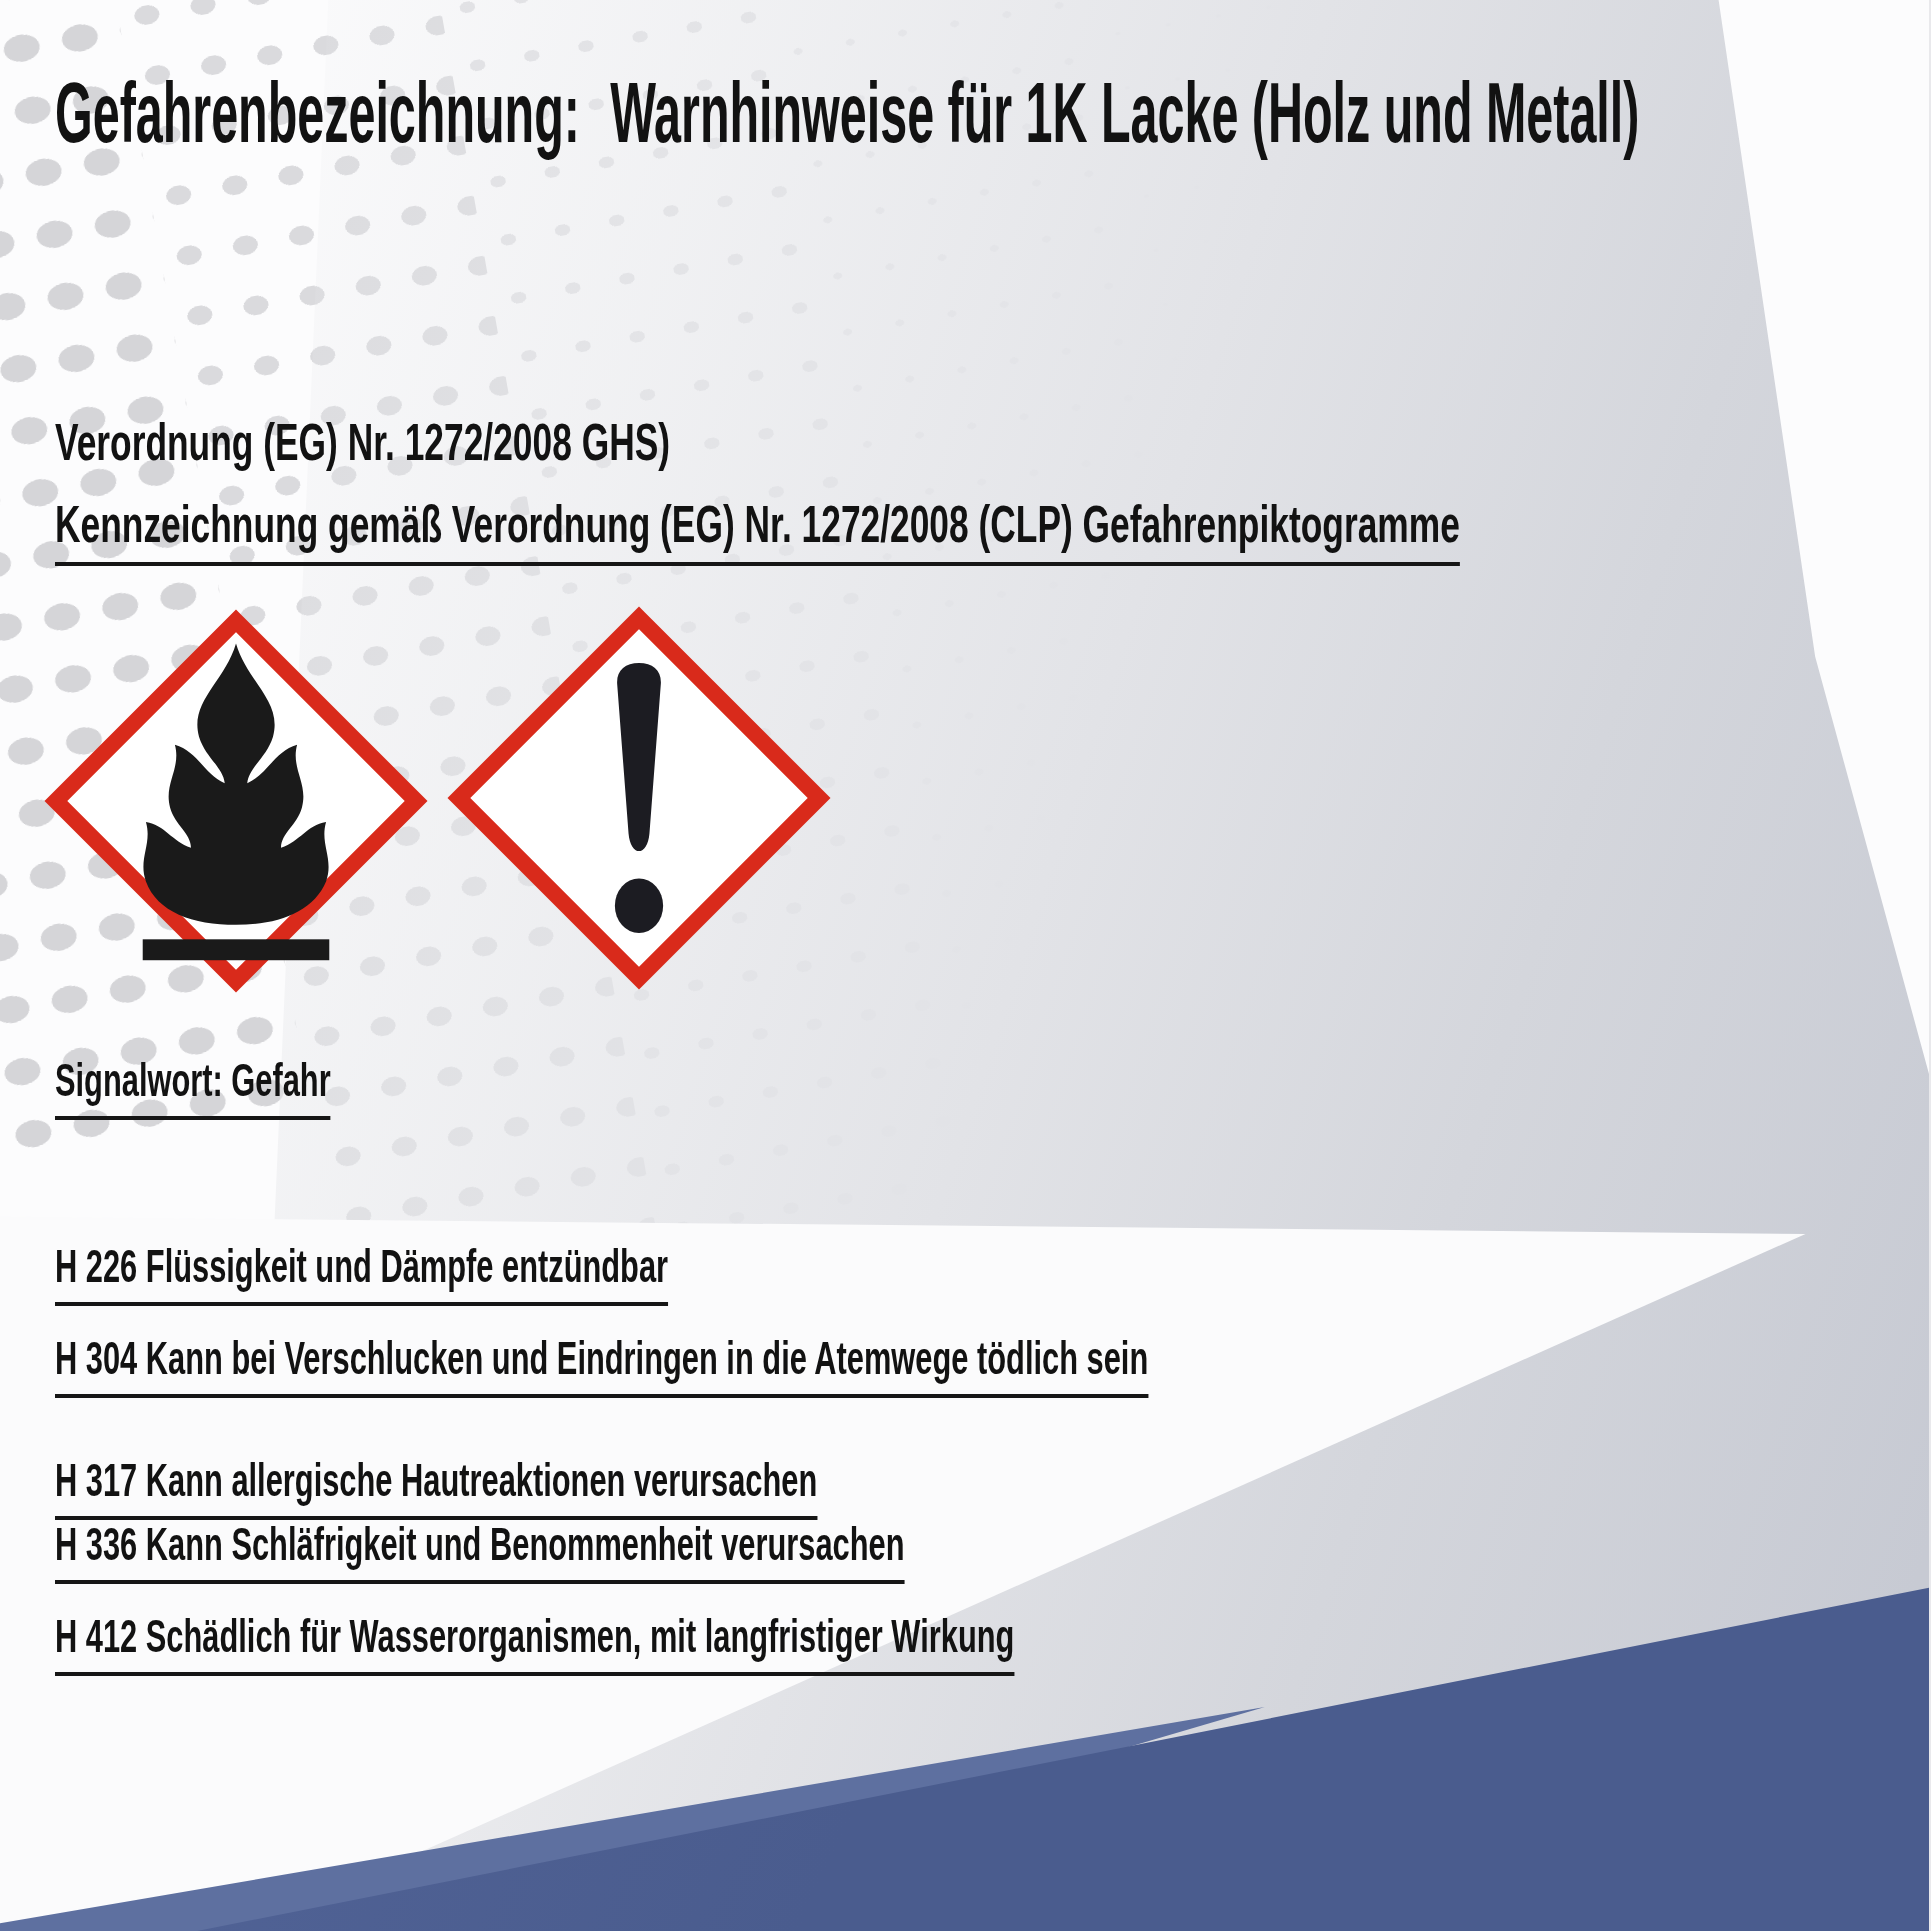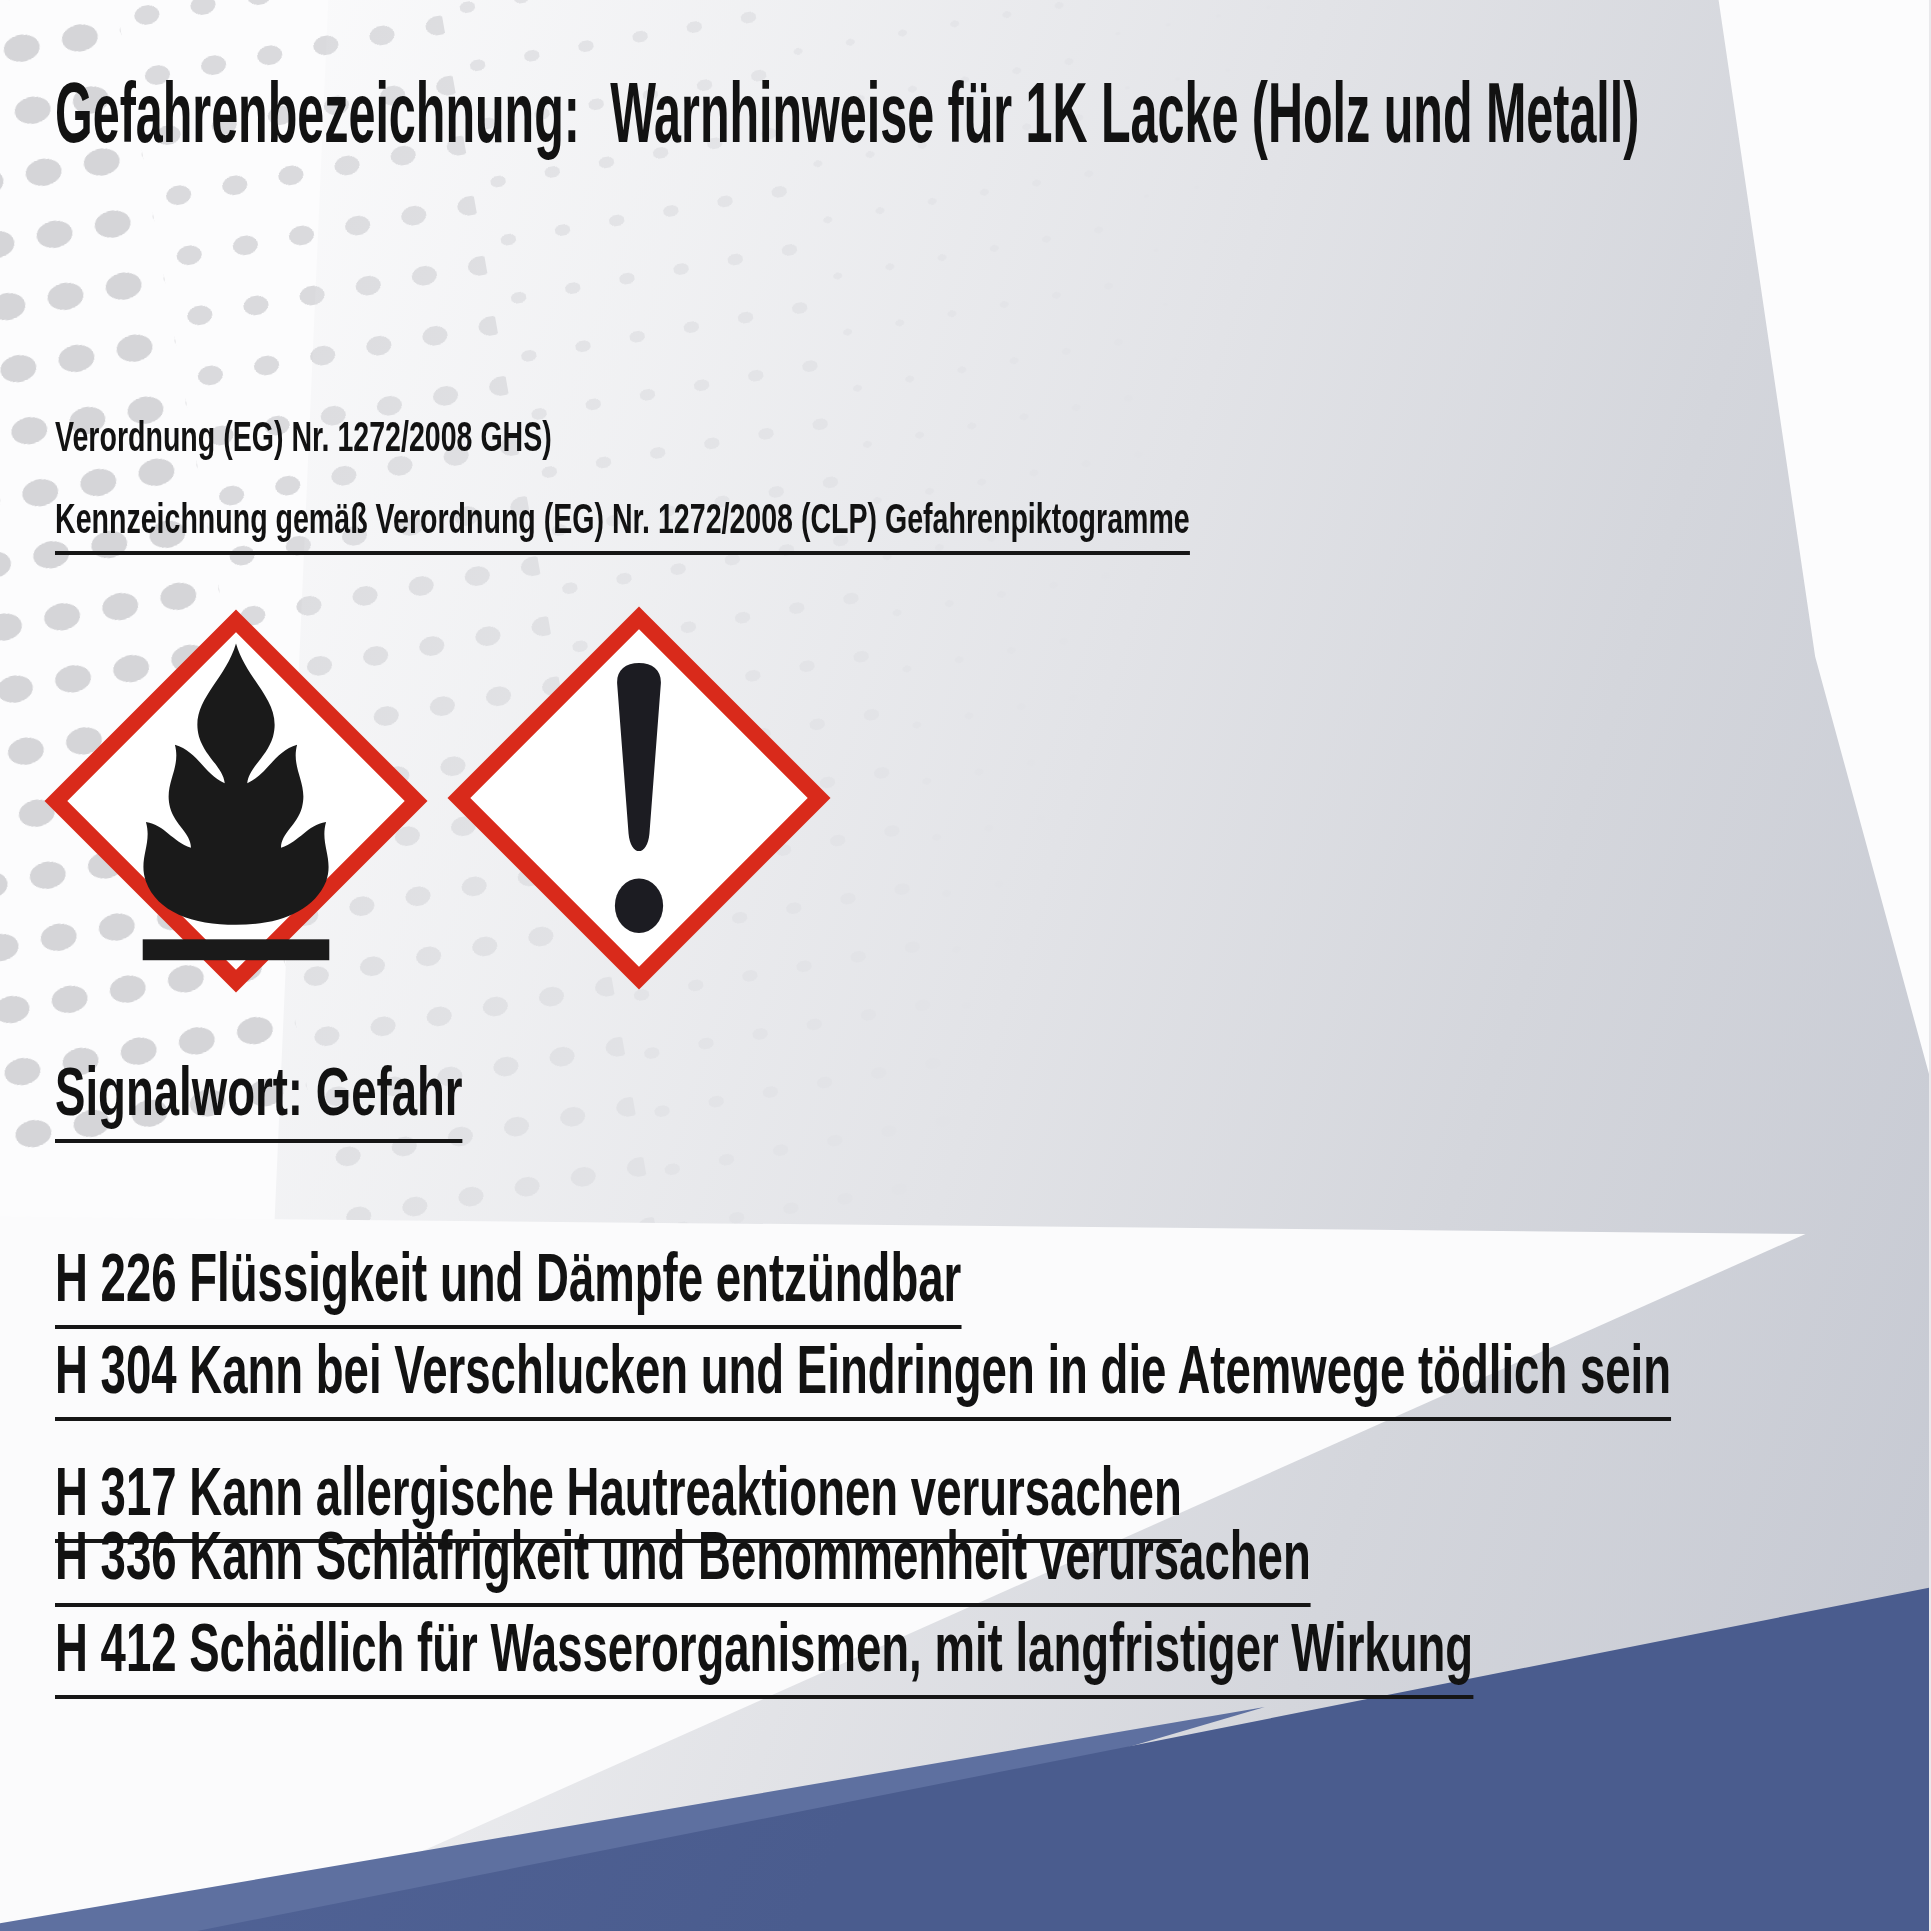--- a/index.html
+++ b/index.html
@@ -54,23 +54,23 @@
   .blue-dark{
     left:0;top:0;width:1931px;height:1931px;z-index:5;
     background:linear-gradient(115deg,#57699d 10%,var(--bottom-band-blue,#4a5c8e) 60%);
     clip-path:polygon(10.2% 100%, 100% 82.2%, 100% 100%);
   }
   
   .line{position:absolute;white-space:nowrap;font-weight:bold;line-height:1;z-index:10;}
   .sx{display:inline-block;transform-origin:0 0;}
   .t-title{font-size:85px;}
   .t-title .sx{transform:scaleX(.57);}
-  .t-reg{font-size:42px;}
+  .t-reg{font-size:52px;}
   .t-reg .sx{transform:scaleX(.68);}
-  .t-body{font-size:68px;}
+  .t-body{font-size:46px;}
   .t-body .sx{transform:scaleX(.67);}
   .u{border-bottom:4.8px solid #161616;padding-bottom:9.7px;}
   .t-reg .u{padding-bottom:8.7px;}
   .gap{margin-left:53px;}
   
   .picto{position:absolute;z-index:10;}
   .picto svg{display:block;}
 </style>
 </head>
 <body>

